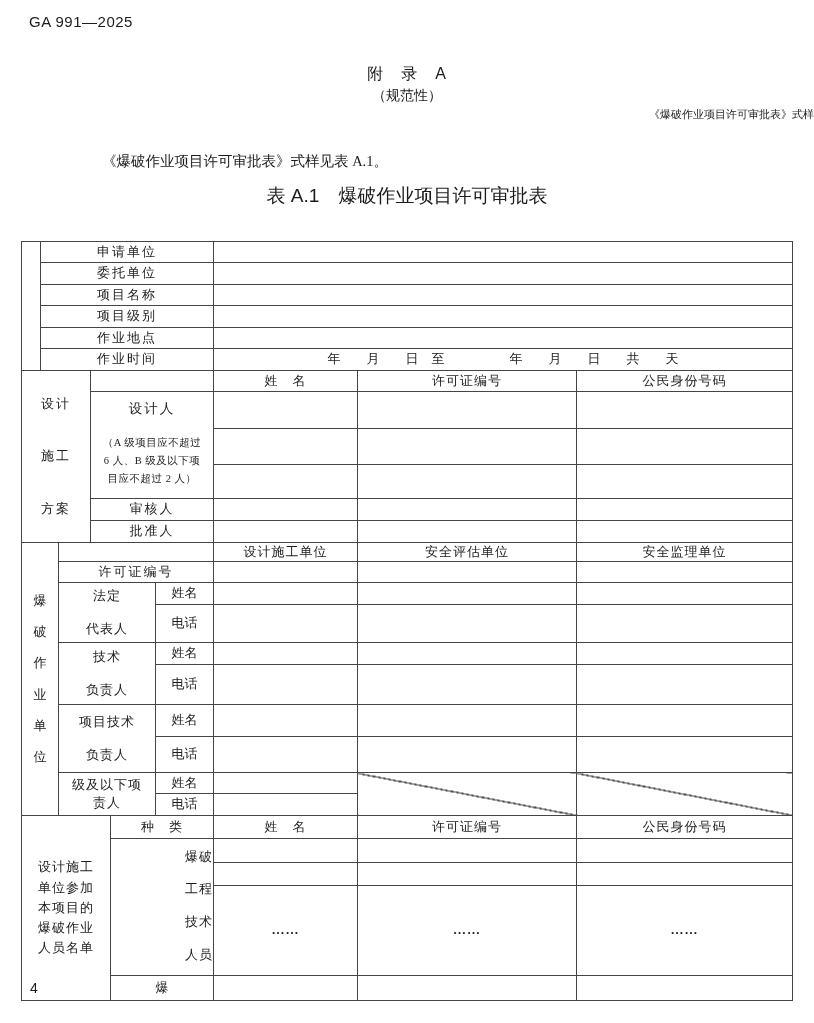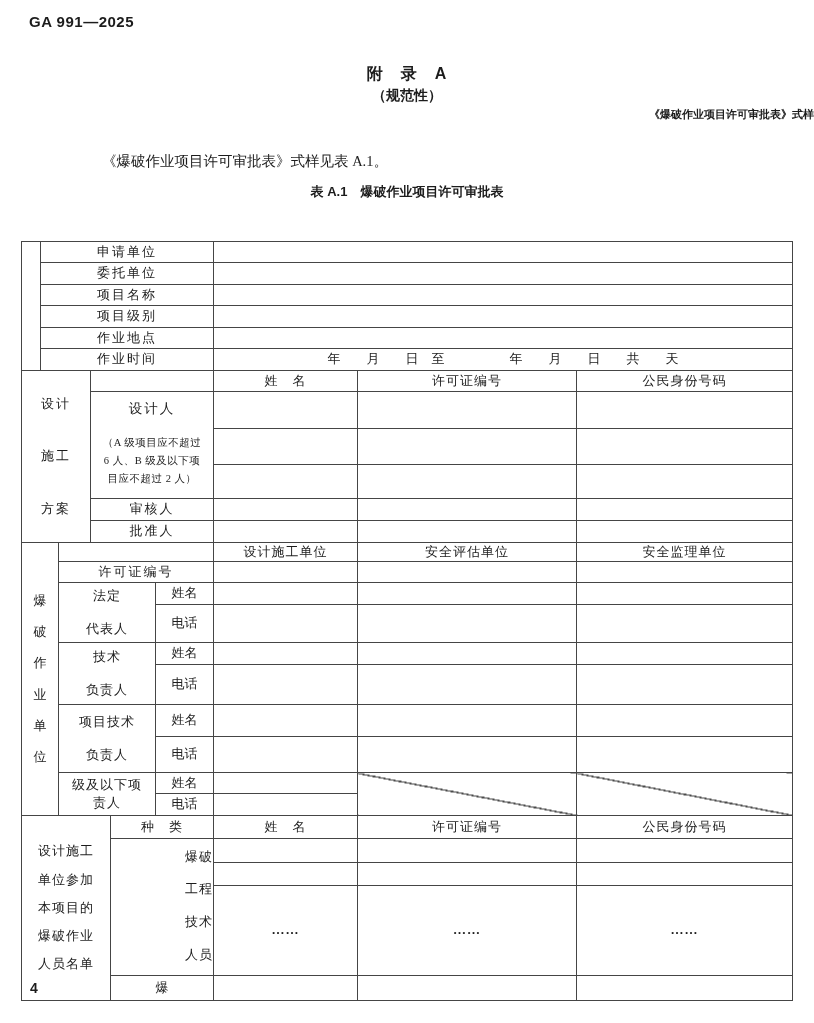--- a/index.html
+++ b/index.html
@@ -4,48 +4,48 @@
 <style>
   * { box-sizing: border-box; }
   html,body { margin:0; padding:0; }
   body {
     width:814px; height:1023px; background:#ffffff; position:relative;
     font-family:"Liberation Serif","DejaVu Serif",serif; color:#1c1c1c;
     overflow:hidden;
   }
   .abs { position:absolute; }
   .center { width:100%; text-align:center; }
-  .heiti { font-family:"Liberation Sans","DejaVu Sans",sans-serif; font-weight:bold; }
+  .heiti { font-family:"Liberation Sans","DejaVu Sans",sans-serif; font-weight:normal; }
 
   #doc-code { top:13px; left:29px; font-size:15px; letter-spacing:0.5px; }
   #t1 { top:64px; font-size:16px; letter-spacing:1px; }
   #t2 { top:87px; font-size:14px; }
   #t3 { top:107px; font-size:11px;text-align:right; }
   #intro { top:152px; left:68px; font-size:14.5px;margin-left:34px; }
-  #caption { top:183px; font-size:13px; }
+  #caption { top:183px; font-size:19px; }
   #pageno { top:980px; left:30px; font-size:14px; }
 
   #tablewrap { top:213px; left:21px; }
   table.form {
     border-collapse:collapse; table-layout:fixed; width:771px;
     border:1.5px solid #3a3a3a;
     margin-top:28px;
   }
   table.form td {
     border:1px solid #454545; padding:0; text-align:center; vertical-align:middle;
     font-size:13px; line-height:1.25; overflow:hidden;
   }
   td.lbl { letter-spacing:2px; }
   td.hdr { letter-spacing:1px; }
   td.dots { vertical-align:top; padding-top:3px; font-weight:bold; letter-spacing:1px; font-size:13px; }
   td.worktime { font-size:13.5px; }
   .vstack { display:flex; flex-direction:column; align-items:center; justify-content:center; }
   .designside { height:168px; gap:36px; letter-spacing:2px; }
   .unitside   { height:260px; gap:15px; }
-  .roster-side{ height:181px; gap:12px; letter-spacing:1px; }
+  .roster-side{ height:181px; gap:4px; letter-spacing:1px; }
   .typecell   { height:133px; justify-content:space-between; padding:8px 0 10px 0; letter-spacing:1px;align-items:flex-end; }
   .rolecell   { gap:17px; letter-spacing:1px; padding:4px 0; }
   .rolecell-sm{ gap:2px; letter-spacing:1px; padding:2px 0; }
   .designer   { height:103px; justify-content:flex-start; padding-top:7px; }
   .designer .dtitle { letter-spacing:2px; margin-bottom:17px; font-size:13.5px; }
   .designer .note { font-size:10.5px; line-height:18px; letter-spacing:0.5px; }
   td.diag {
     background-image:linear-gradient(to top right,
       transparent calc(50% - 0.7px), #4a4a4a calc(50% - 0.7px),
       #4a4a4a calc(50% + 0.7px), transparent calc(50% + 0.7px));

